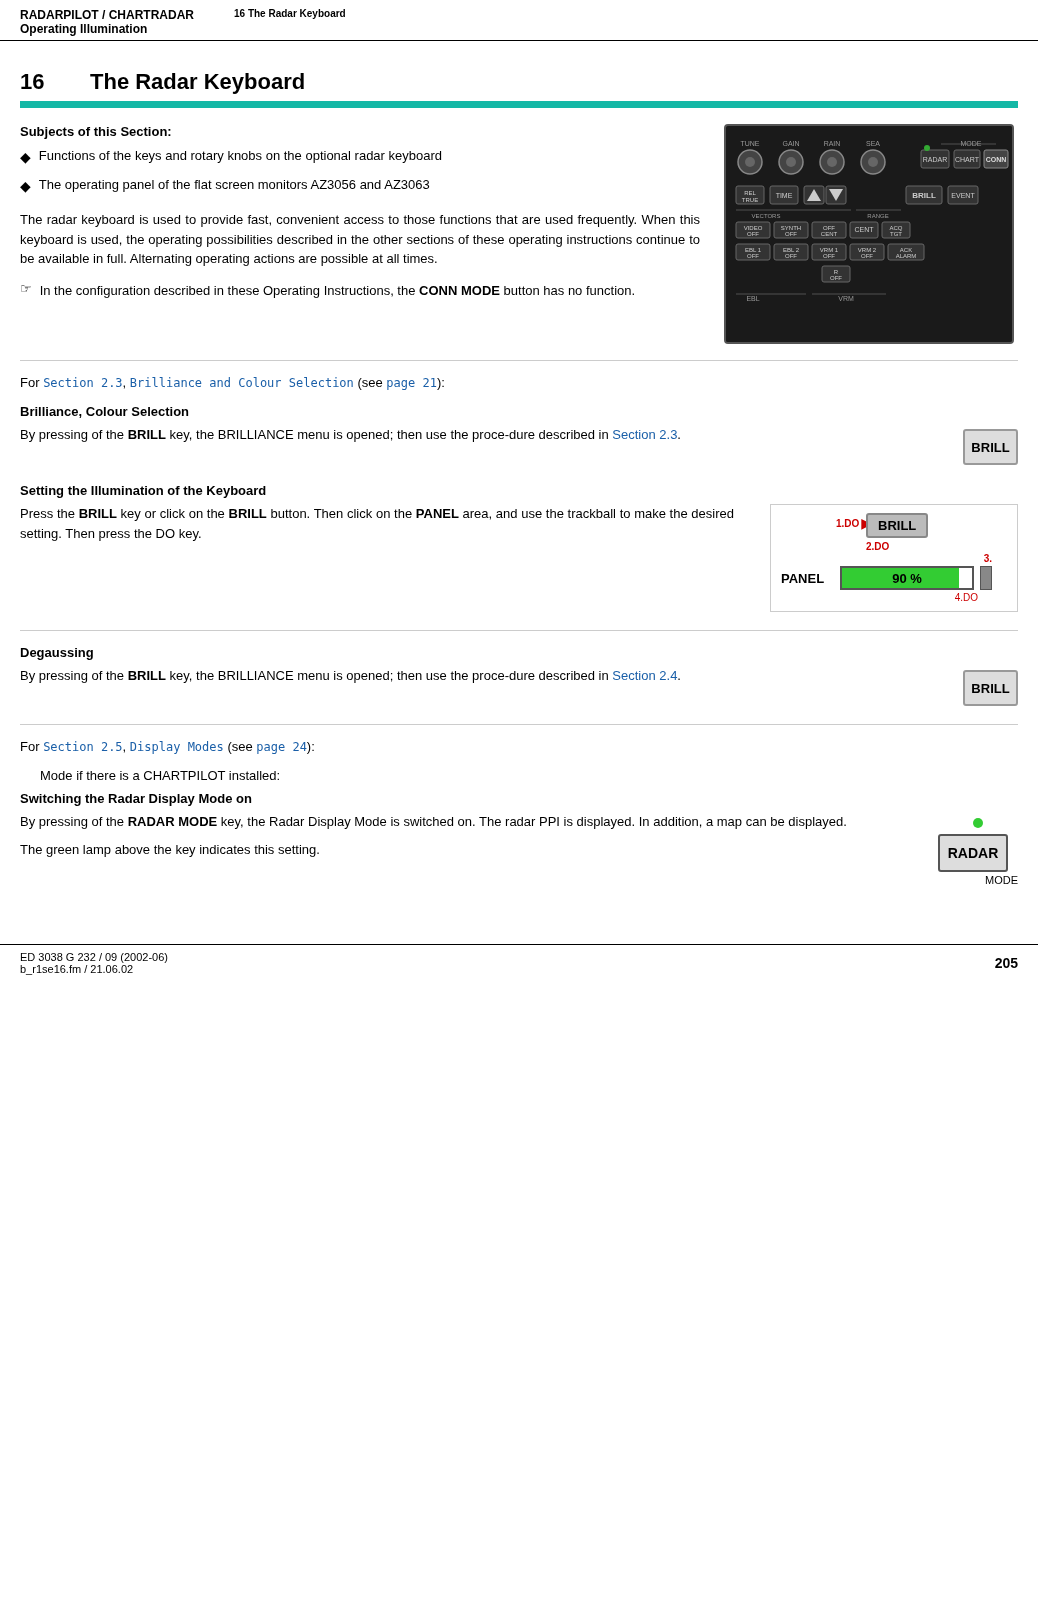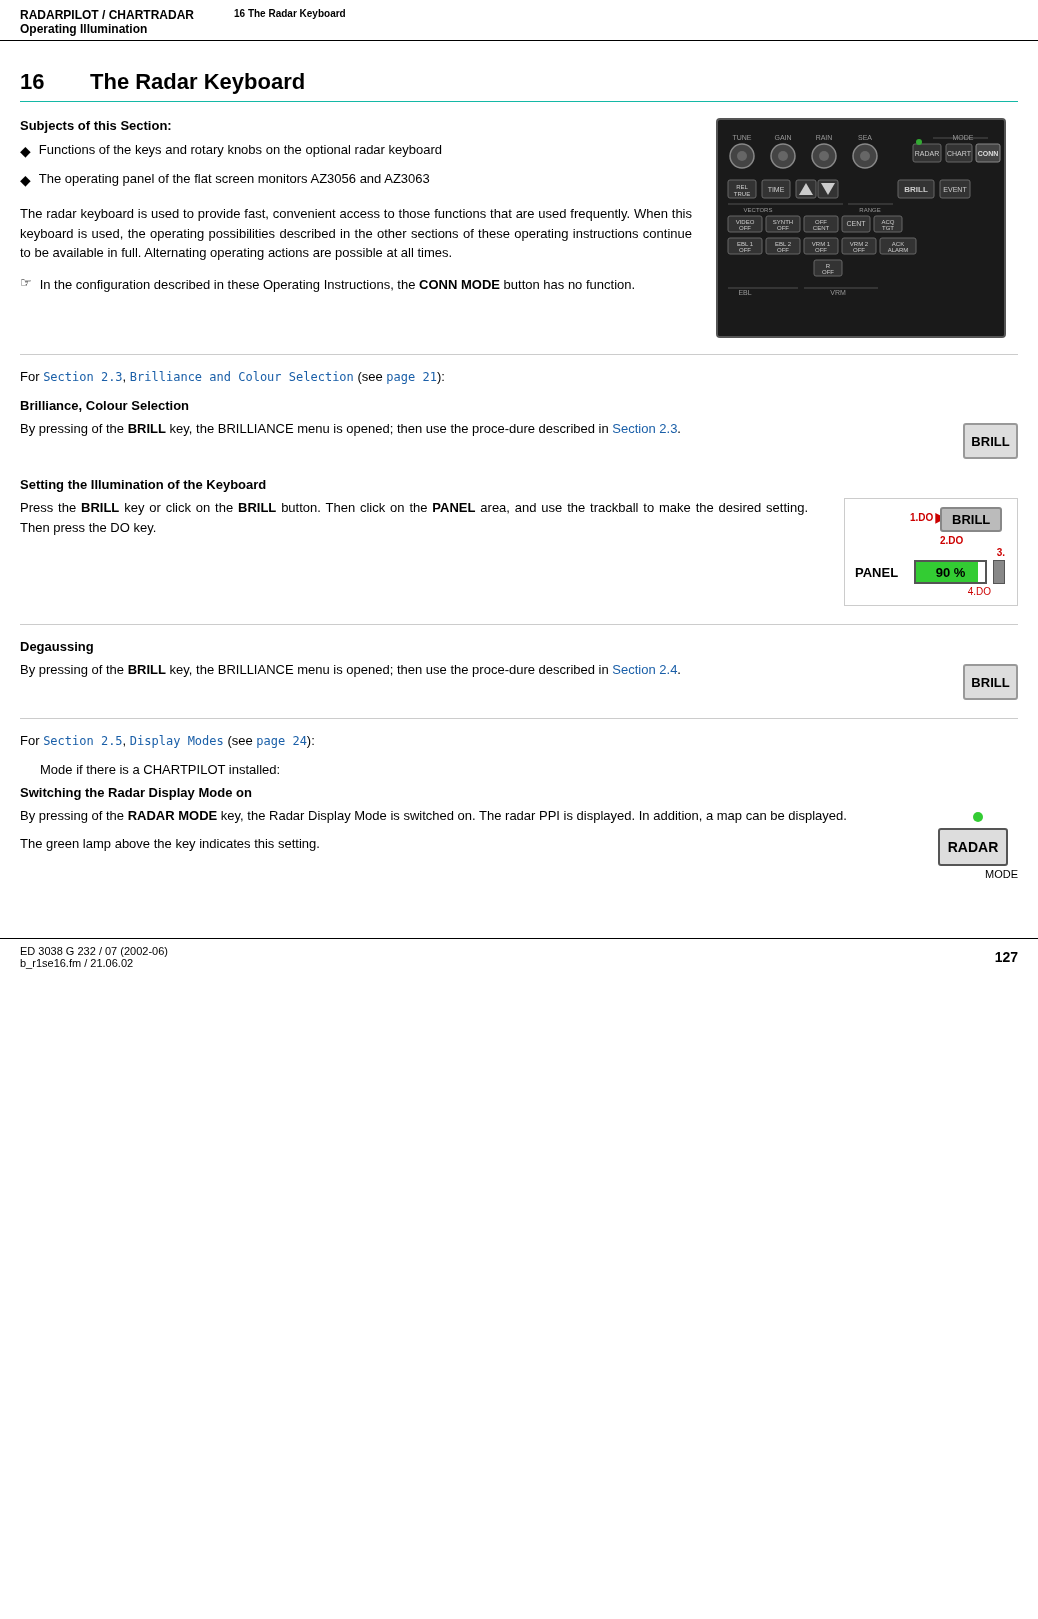--- a/index.html
+++ b/index.html
@@ -34,37 +34,37 @@
       padding: 10px 20px 20px 20px;
     }
 
     
     .chapter-title {
       display: flex;
       align-items: baseline;
       gap: 30px;
       margin: 18px 0 16px 0;
       padding-bottom: 6px;
-      border-bottom: 1px solid #14b8a6;
+      border-bottom: 7px solid #14b8a6;
     }
     .chapter-num {
       font-size: 22px;
       font-weight: bold;
       min-width: 40px;
     }
     .chapter-name {
       font-size: 22px;
       font-weight: bold;
     }
 
     
     .section-intro {
       display: flex;
       gap: 24px;
-      margin: 10px 12px 16px 0;
+      margin: 10px 4px 16px 0;
     }
     .section-intro-left {
       flex: 1;
     }
     .subjects-heading {
       font-weight: bold;
       margin-bottom: 8px;
       font-size: 13px;
     }
     .bullet-list {
@@ -385,21 +385,21 @@
     </div>
   </div>
 
   <div class="subsection">
     <div class="subsection-heading">Setting the Illumination of the Keyboard</div>
     <div class="subsection-content">
       <div class="subsection-text">
         Press the <strong>BRILL</strong> key or click on the <strong>BRILL</strong> button. Then click on the <strong>PANEL</strong> area, and use the trackball to make the desired setting. Then press the DO key.
       </div>
 
-      <div style="flex-shrink:0; width: 174px; position: relative; padding: 8px 12px 8px 10px; border: 1px solid #ccc;">
+      <div style="flex-shrink:0; width: 248px; position: relative; padding: 8px 25px 8px 10px; border: 1px solid #ccc;">
 
         <div style="position: relative; height: 40px;">
 
           <div style="position: absolute; left: 55px; top: 2px; display: flex; align-items: center; gap: 2px;">
             <span style="color: #c00; font-size: 10px; font-weight: bold;">1.DO</span>
             <span style="color: #c00; font-size: 14px;">▶</span>
           </div>
 
           <div style="position: absolute; left: 85px; top: 0px; background: #bbb; border: 2px solid #888; border-radius: 3px; padding: 3px 10px; font-weight: bold; font-size: 13px;">BRILL</div>
 
@@ -460,17 +460,17 @@
           <div style="font-size: 11px; margin-top: 2px; align-self: flex-end; padding-right: 0px;">MODE</div>
         </div>
       </div>
     </div>
   </div>
 
 </div>
 
 <div class="page-footer">
   <div class="footer-left">
-    <div>ED 3038 G 232 / 07 (2002-06)</div>
+    <div>ED 3038 G 232 / 09 (2002-06)</div>
     <div>b_r1se16.fm / 21.06.02</div>
   </div>
-  <div class="footer-right">127</div>
+  <div class="footer-right">205</div>
 </div>
 
 </body></html>

